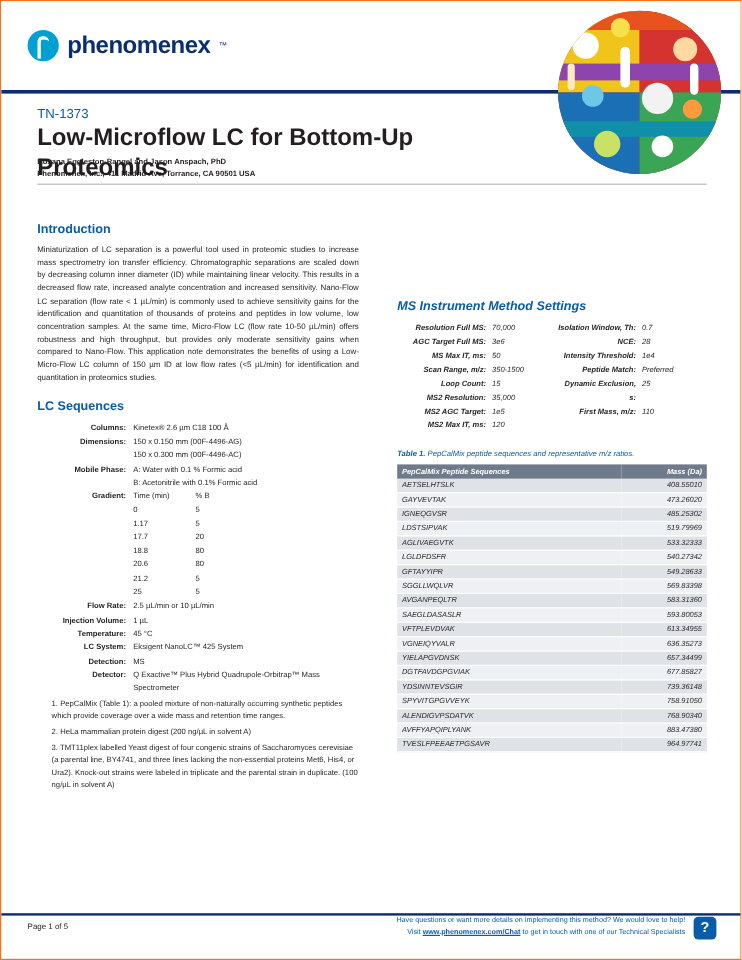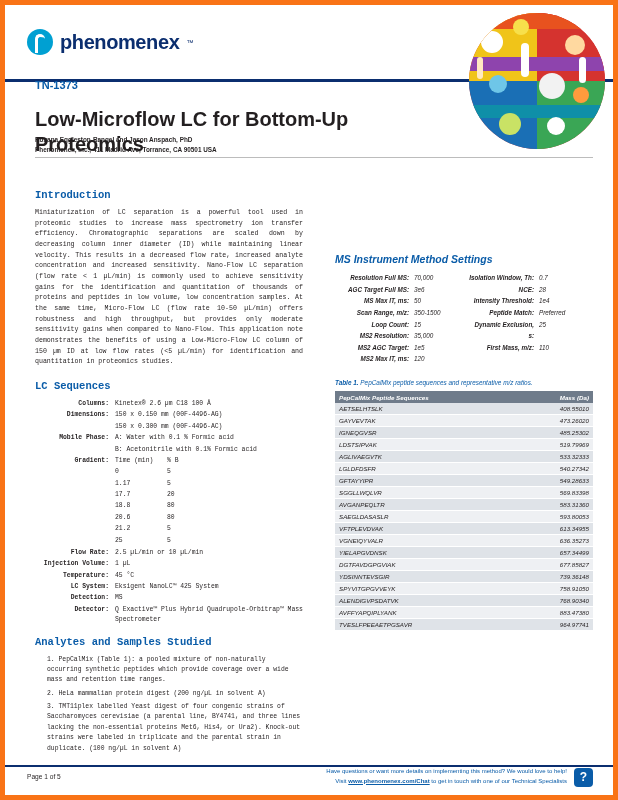--- a/index.html
+++ b/index.html
@@ -2,44 +2,44 @@
 <html><head>
 <meta charset="utf-8">
 <style>
   html,body{margin:0;padding:0;}
   body{
     width:618px;height:800px;background:#ffffff;
     font-family:"Liberation Sans", sans-serif;
     color:#231f20;
     -webkit-font-smoothing:antialiased;
   }
-  .page{position:relative;width:618px;height:800px;overflow:hidden;border:5px solid #f97316;box-sizing:border-box;}
+  .page{position:relative;width:618px;height:800px;overflow:hidden;border:1px solid #f97316;box-sizing:border-box;}
 
   
   .hdr{position:absolute;left:0;top:0;width:618px;height:74px;background:#ffffff;border-bottom:3px solid #0b2e6f;}
   .logo-wrap{position:absolute;left:22px;top:24px;display:flex;align-items:center;gap:7px;}
   .logo-mark{width:26px;height:26px;border-radius:50%;background:#00a0d2;position:relative;flex:none;}
   .logo-mark:after{content:"";position:absolute;left:8px;top:5px;width:7px;height:16px;border-left:3px solid #fff;border-top:3px solid #fff;border-radius:5px 5px 0 0;}
   .logo-txt{font-size:20px;font-weight:bold;color:#0b2e6f;letter-spacing:-0.4px;}
   .logo-tm{font-size:7px;color:#0b2e6f;vertical-align:super;}
 
   
   .collage{position:absolute;right:18px;top:8px;width:136px;height:136px;border-radius:50%;overflow:hidden;background:#d5332f;}
   .collage i{position:absolute;display:block;}
   .c-seg{position:absolute;width:68px;height:68px;}
   .dot{position:absolute;border-radius:50%;}
 
   
-  .tn{position:absolute;left:30px;top:74px;font-size:11px;font-weight:bold;color:#0a5ca8;}
+  .tn{position:absolute;left:30px;top:88px;font-size:11px;font-weight:normal;color:#0a5ca8;}
   .title{position:absolute;left:30px;top:102px;width:420px;font-size:20px;font-weight:bold;color:#231f20;line-height:1.25;}
   .authors{position:absolute;left:30px;top:130px;font-size:6.4px;font-weight:bold;color:#231f20;line-height:1.5;}
   .rule{position:absolute;left:30px;top:152px;width:558px;height:1px;background:#bcbcbc;}
 
   
-  .colL{position:absolute;left:30px;top:184px;width:268px;font-family:Liberation Mono, monospace;}
+  .colL{position:absolute;left:30px;top:184px;width:268px;}
   .colR{position:absolute;left:330px;top:248px;width:258px;font-style:italic;}
 
   h2.sec{font-size:10.5px;color:#0a5ca8;font-weight:bold;margin:0 0 7px 0;}
   p.body{font-size:6.6px;line-height:1.62;margin:0 0 8px 0;text-align:justify;color:#231f20;}
 
   
   .lcblock{margin-top:4px;font-size:6.4px;line-height:1.62;}
   .lcrow{display:flex;margin-bottom:1px;}
   .lclab{width:74px;text-align:right;font-weight:bold;flex:none;padding-right:6px;}
   .lcval{flex:1;}
@@ -224,21 +224,20 @@
       <div class="lcrow">
           <span class="lclab">Detection:</span>
           <span class="lcval">MS</span>
         </div>
       <div class="lcrow">
           <span class="lclab">Detector:</span>
           <span class="lcval">Q Exactive™ Plus Hybrid Quadrupole-Orbitrap™ Mass Spectrometer</span>
         </div>
     </div>
 
-    <h2 class="sec" style="margin-top:10px;">Analytes and Samples Studied</h2>
     <div class="an-list">
       <div>1.  PepCalMix (Table 1):  a pooled mixture of non-naturally occurring synthetic peptides which provide coverage over a wide mass and retention time ranges.</div>
       <div>2. HeLa mammalian protein digest (200 ng/µL in solvent A)</div>
       <div>3. TMT11plex labelled Yeast digest of four congenic strains of Saccharomyces cerevisiae (a parental line, BY4741, and three lines lacking the non-essential proteins Met6, His4, or Ura2). Knock-out strains were labeled in triplicate and the parental strain in duplicate. (100 ng/µL in solvent A)</div>
     </div>
   </div>
 
   <div class="colR">
     <h2 class="sec">MS Instrument Method Settings</h2>
     <div class="msgrid">

